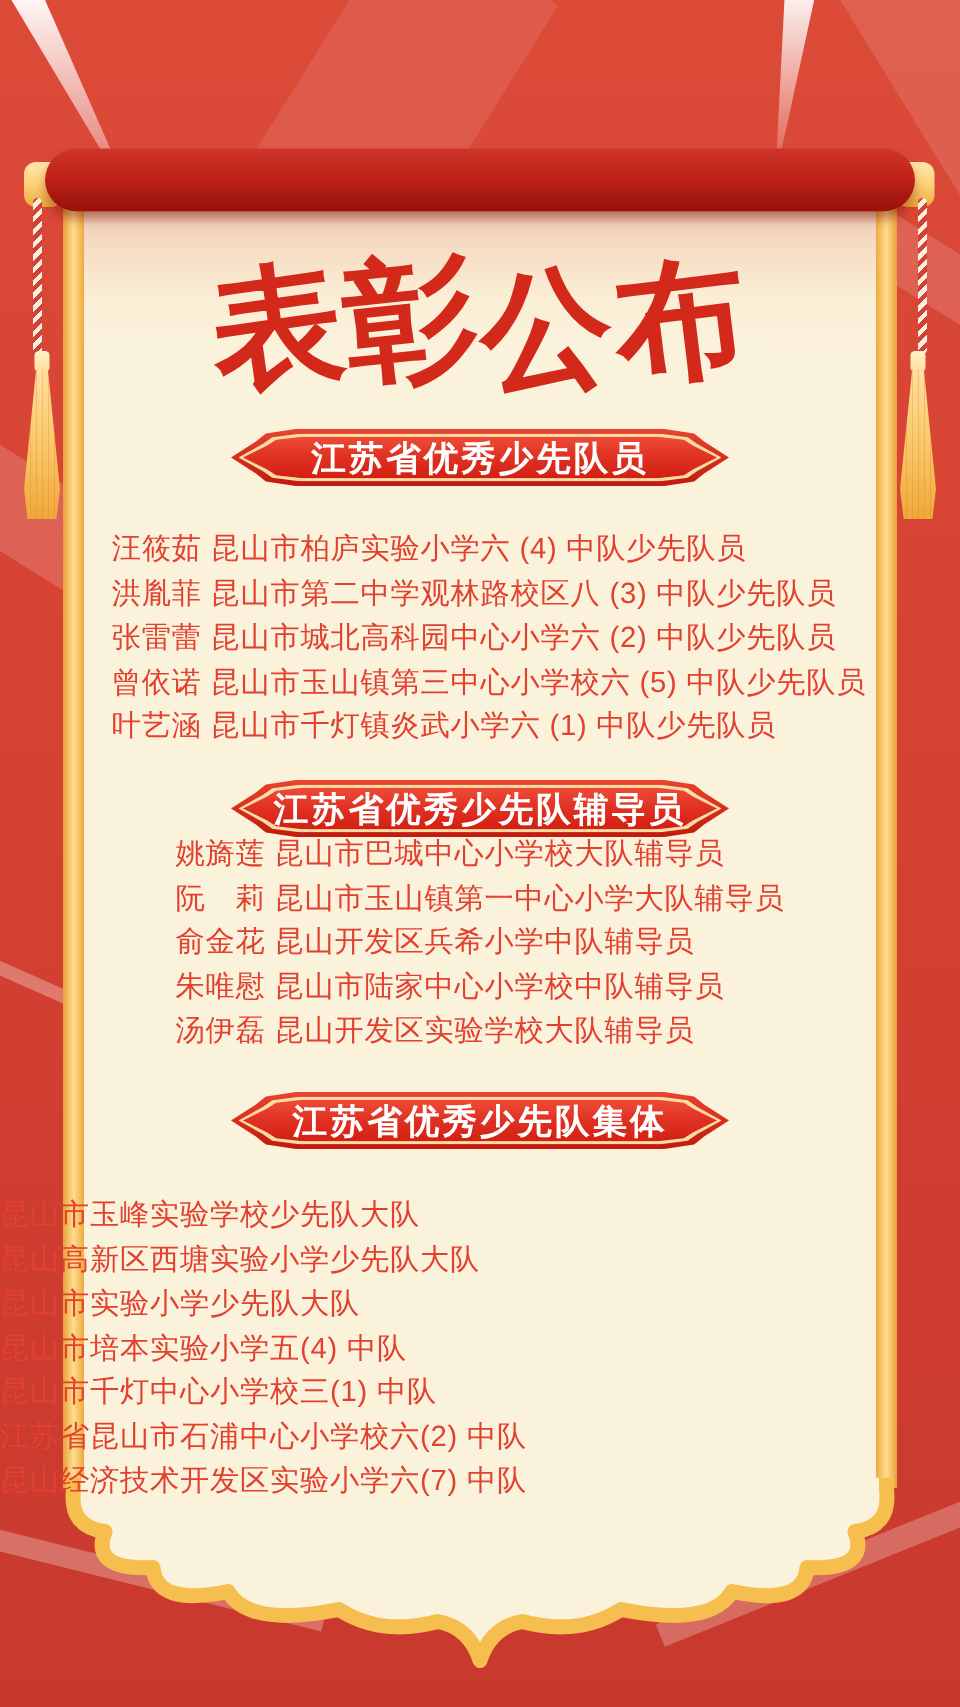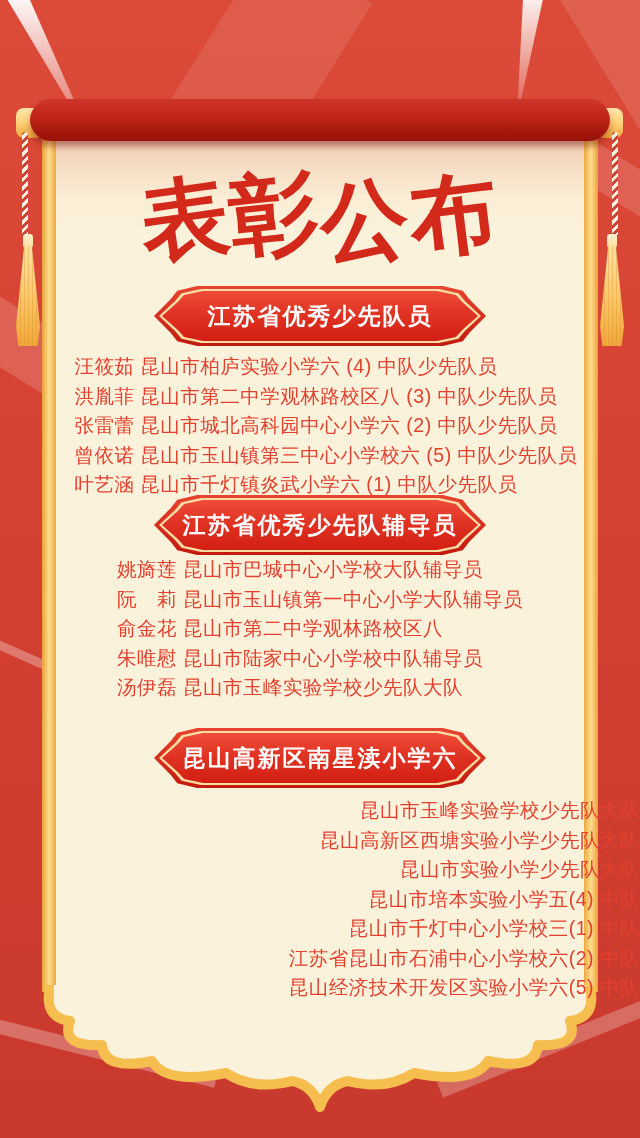--- a/index.html
+++ b/index.html
@@ -95,41 +95,41 @@
   .title{
     position:absolute;z-index:4;left:0;top:162px;width:100%;height:110px;
     text-align:center;line-height:110px;color:#D2291B;font-weight:900;
     font-family:"Liberation Serif","DejaVu Serif",serif;font-size:88px;letter-spacing:2px;
   }
   .title span{display:inline-block;}
   .title span:nth-child(1){transform:rotate(-8deg) translateY(3px);}
   .title span:nth-child(2){transform:rotate(-6deg) translateY(-2px);}
   .title span:nth-child(3){transform:rotate(-4deg) translateY(5px);}
   .title span:nth-child(4){transform:rotate(-7deg) translateY(-1px);}
-  .ribbon{position:absolute;z-index:4;left:calc(50% - 166px);width:332px;height:60px;}
+  .ribbon{position:absolute;z-index:4;left:calc(50% - 166px);width:332px;height:38px;}
   .ribbon .r1,.ribbon .r2,.ribbon .r3{
     position:absolute;
     clip-path:polygon(0 50%,5% 22%,7% 8%,13% 0,87% 0,93% 8%,95% 22%,100% 50%,95% 78%,93% 92%,87% 100%,13% 100%,7% 92%,5% 78%);
   }
   .ribbon .r1{inset:0;background:linear-gradient(180deg,#E8442F,#C21A0E);}
   .ribbon .r2{inset:3px 5px;background:#F8DCA4;}
   .ribbon .r3{inset:5px 8px;background:linear-gradient(180deg,#EF4C38 0%,#E03323 45%,#D21F12 100%);}
   .ribbon .label{
     position:absolute;inset:0;display:flex;align-items:center;justify-content:center;
     color:#FFFFFF;font-size:23px;font-weight:bold;letter-spacing:2px;
   }
   .ribbon-1{top:286px;}
-  .ribbon-2{top:495px;}
+  .ribbon-2{top:520px;}
   .ribbon-3{top:728px;}
   .list{position:absolute;z-index:4;left:0;width:100%;color:#E2412F;
     font-size:19.5px;line-height:29.5px;font-weight:500;letter-spacing:.5px;}
   .list .block{width:fit-content;margin:0 auto;text-align:left;}
   .list-1{top:352px;padding-left:12px;}
   .list-2{top:555px;}
-  .list-3{top:796px;text-align:right;}
+  .list-3{top:796px;text-align:left;}
 </style>
 </head>
 <body data-name="poster-background">
 
 <div class="ray ray-band-topleft" data-name="light-ray-top-left-band"></div>
 <div class="ray ray-tri-topright" data-name="light-ray-top-right-triangle"></div>
 <div class="ray ray-wedge-left" data-name="hanging-light-wedge-left"></div>
 <div class="ray ray-wedge-right" data-name="hanging-light-wedge-right"></div>
 <div class="ray ray-band-midleft" data-name="light-ray-mid-left"></div>
 <div class="ray ray-line-left" data-name="light-streak-left"></div>
@@ -186,33 +186,33 @@
 <div class="ribbon ribbon-2" data-name="section-banner-counselors">
   <div class="r1" data-name="ribbon-outer"></div>
   <div class="r2" data-name="ribbon-inner-line"></div>
   <div class="r3" data-name="ribbon-fill"></div>
   <div class="label" data-name="section-banner-label">江苏省优秀少先队辅导员</div>
 </div>
 <div class="list list-2" data-name="award-list-counselors">
   <div class="block" data-name="award-list-block">
     <div data-name="award-row">姚旖莲 昆山市巴城中心小学校大队辅导员</div>
     <div data-name="award-row">阮　莉 昆山市玉山镇第一中心小学大队辅导员</div>
-    <div data-name="award-row">俞金花 昆山市第二中学观林路校区八</div>
+    <div data-name="award-row">俞金花 昆山开发区兵希小学中队辅导员</div>
     <div data-name="award-row">朱唯慰 昆山市陆家中心小学校中队辅导员</div>
-    <div data-name="award-row">汤伊磊 昆山市玉峰实验学校少先队大队</div>
+    <div data-name="award-row">汤伊磊 昆山开发区实验学校大队辅导员</div>
   </div>
 </div>
 
 <div class="ribbon ribbon-3" data-name="section-banner-collectives">
   <div class="r1" data-name="ribbon-outer"></div>
   <div class="r2" data-name="ribbon-inner-line"></div>
   <div class="r3" data-name="ribbon-fill"></div>
-  <div class="label" data-name="section-banner-label">昆山高新区南星渎小学六</div>
+  <div class="label" data-name="section-banner-label">江苏省优秀少先队集体</div>
 </div>
 <div class="list list-3" data-name="award-list-collectives">
   <div data-name="award-row">昆山市玉峰实验学校少先队大队</div>
   <div data-name="award-row">昆山高新区西塘实验小学少先队大队</div>
   <div data-name="award-row">昆山市实验小学少先队大队</div>
   <div data-name="award-row">昆山市培本实验小学五(4) 中队</div>
   <div data-name="award-row">昆山市千灯中心小学校三(1) 中队</div>
   <div data-name="award-row">江苏省昆山市石浦中心小学校六(2) 中队</div>
-  <div data-name="award-row">昆山经济技术开发区实验小学六(5) 中队</div>
+  <div data-name="award-row">昆山经济技术开发区实验小学六(7) 中队</div>
 </div>
 
 </body></html>

